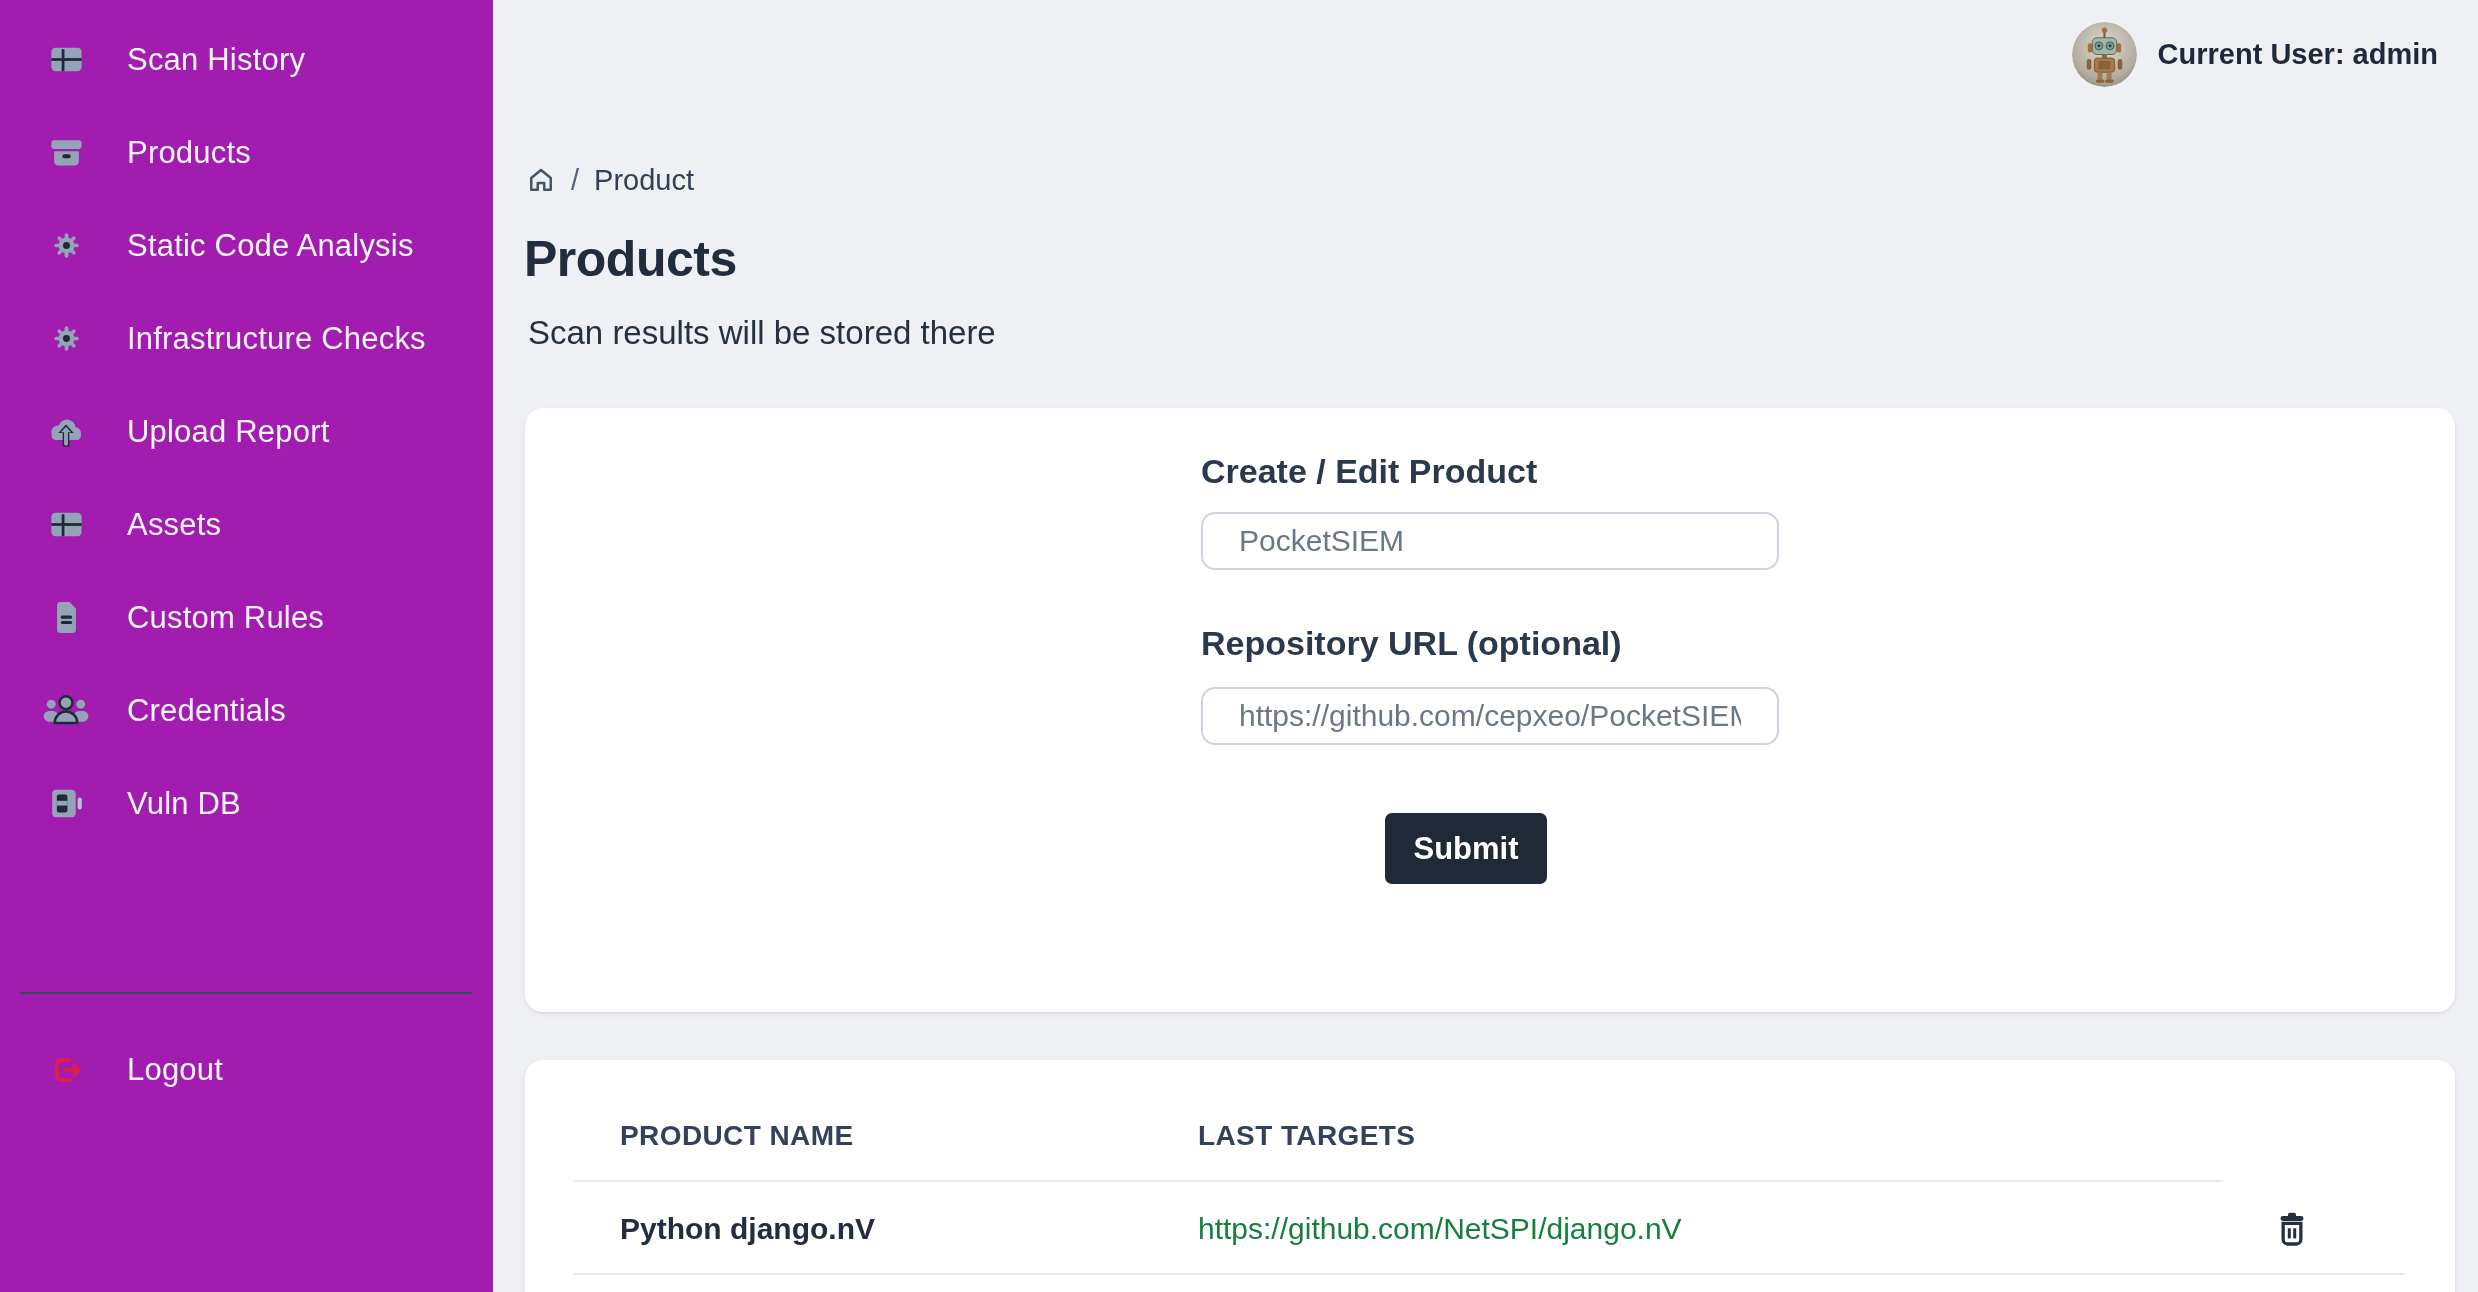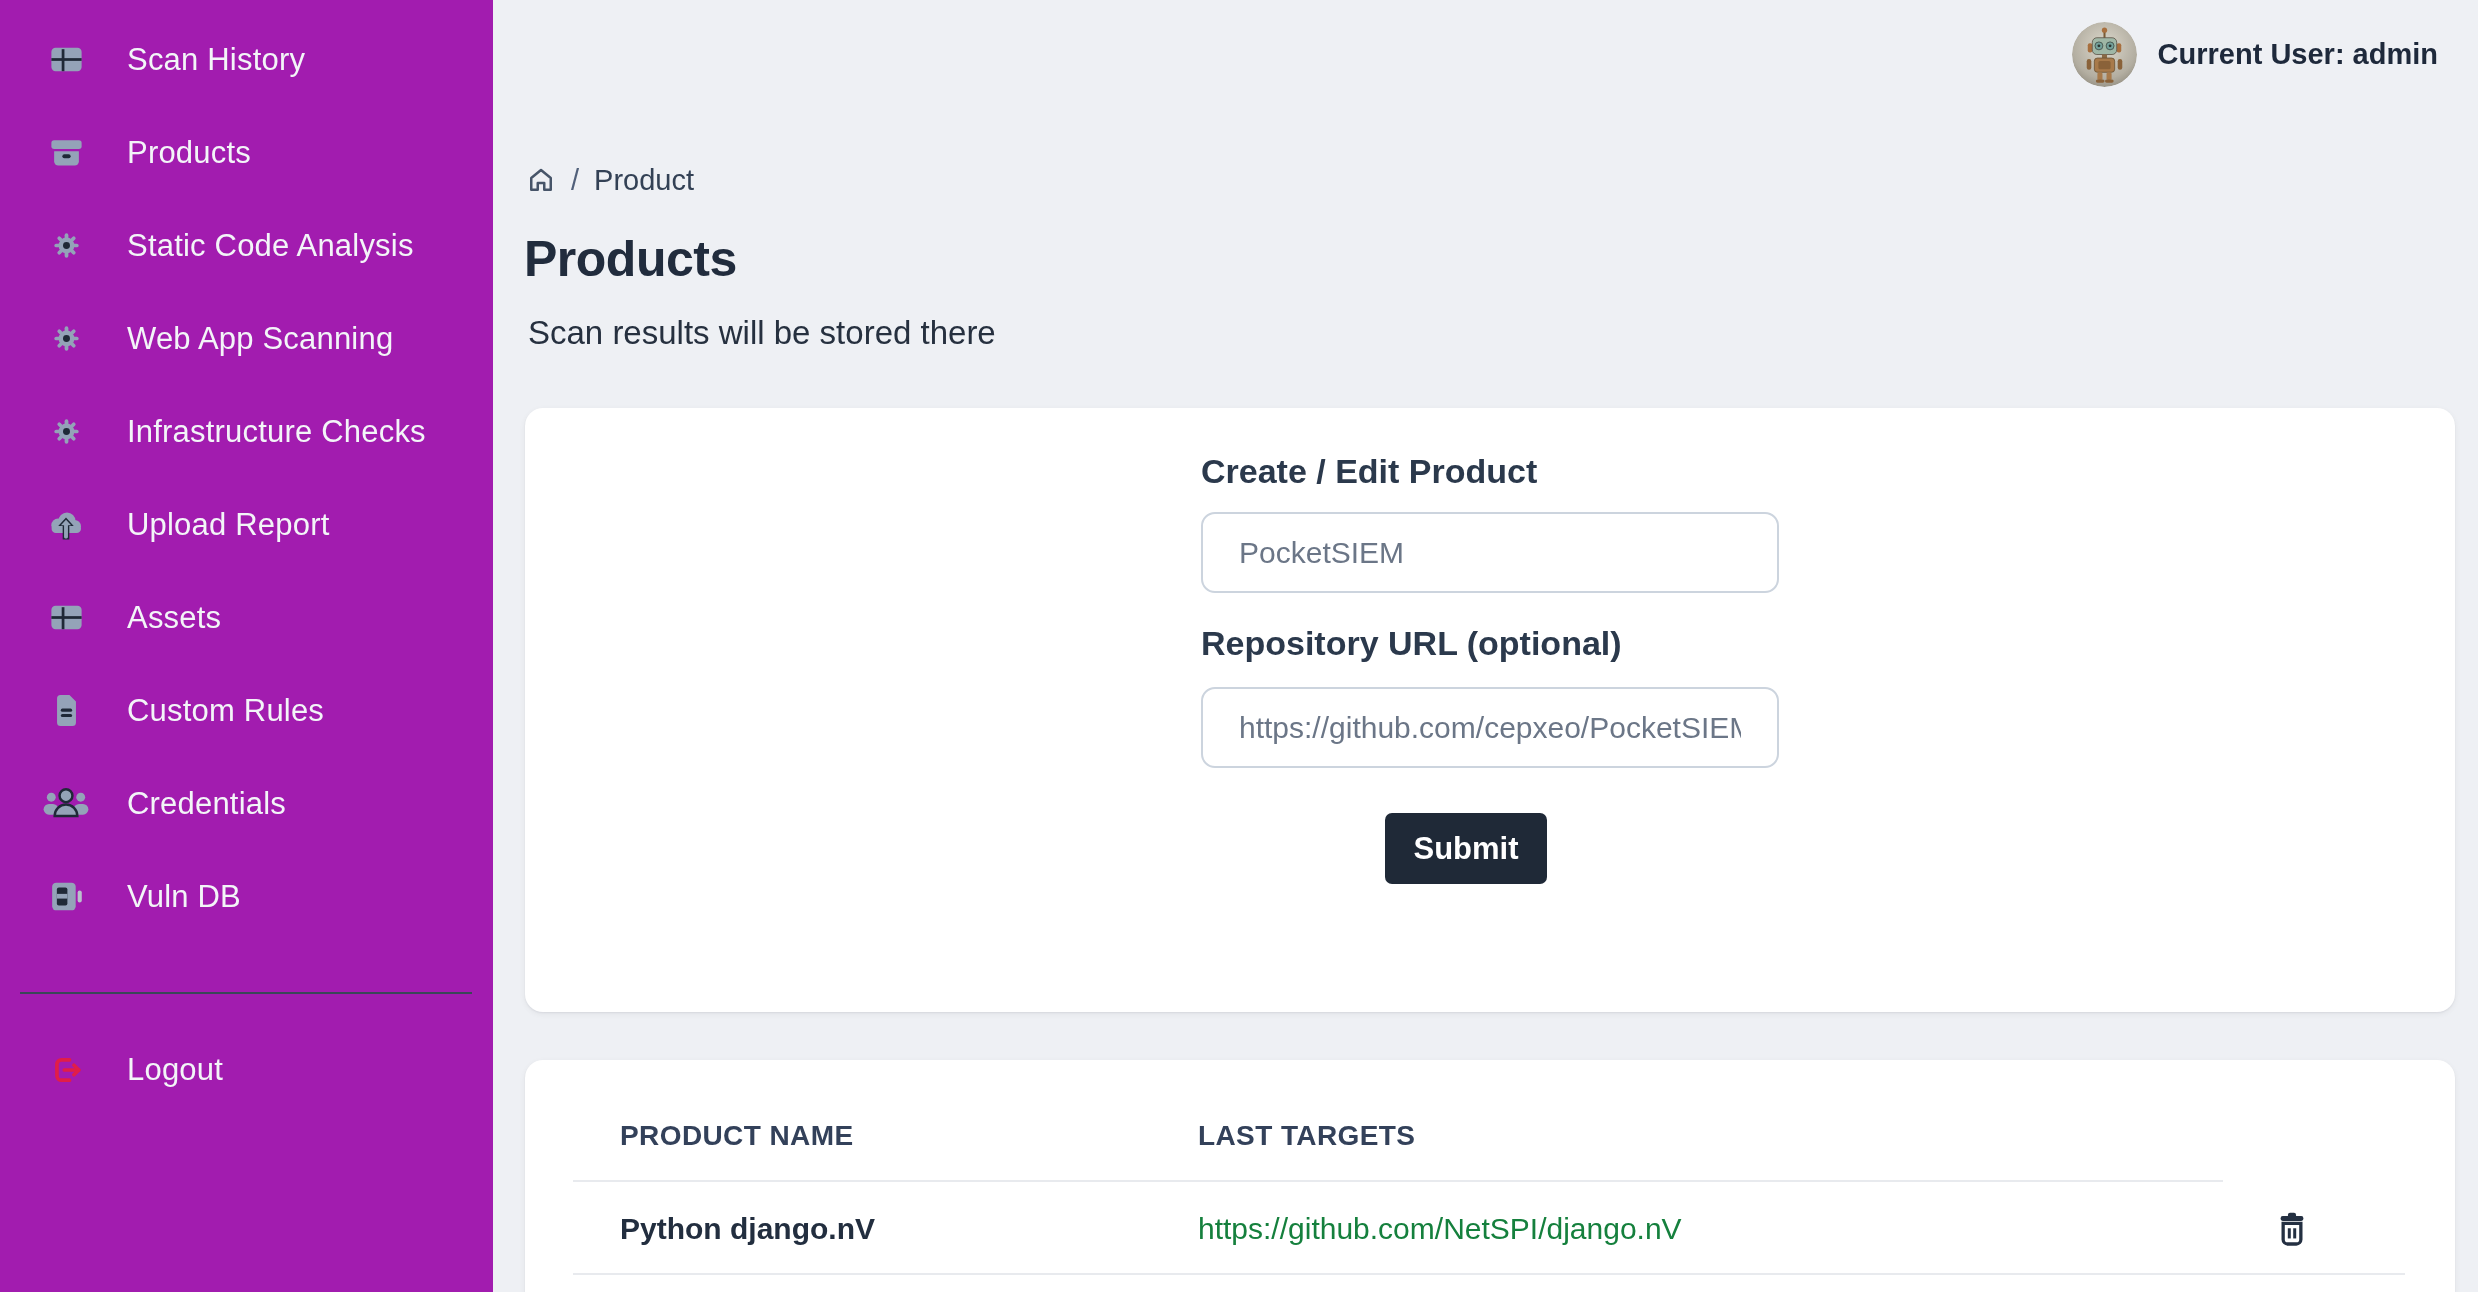--- a/index.html
+++ b/index.html
@@ -29,21 +29,21 @@
 
   .card{position:absolute;left:32px;width:1930px;background:#ffffff;border-radius:18px;
         box-shadow:0 1px 2px rgba(15,23,42,.06),0 2px 6px rgba(15,23,42,.06);}
   .form-card{top:408px;height:604px;}
   .table-card{top:1060px;height:400px;}
 
   
   .form-heading{position:absolute;left:676px;margin:0;font-size:34px;font-weight:700;color:#2b394c;white-space:nowrap;}
   .fh1{top:44px;}
   .fh2{top:216px;}
-  .text-input{position:absolute;left:676px;width:578px;height:81px;box-sizing:border-box;
+  .text-input{position:absolute;left:676px;width:578px;height:58px;box-sizing:border-box;
         border:2px solid #ccd4de;border-radius:14px;background:#fff;padding:0 36px;
         font-size:30px;color:#6b7687;font-family:"Liberation Sans",sans-serif;outline:none;}
   .ti1{top:104px;}
   .ti2{top:279px;}
   .submit-btn{position:absolute;left:860px;top:405px;width:162px;height:71px;background:#1f2937;color:#ffffff;
         border:none;border-radius:7px;font-size:31px;font-weight:700;font-family:"Liberation Sans",sans-serif;cursor:pointer;}
 
   
   .th{position:absolute;top:60px;font-size:28px;font-weight:700;color:#33415a;letter-spacing:.4px;white-space:nowrap;}
   .th1{left:95px;}
@@ -96,35 +96,20 @@
          <rect x="10.55" y="2.6" width="2.9" height="18.8" rx="1.45" transform="rotate(90 12 12)"></rect>
          <rect x="10.55" y="2.6" width="2.9" height="18.8" rx="1.45" transform="rotate(135 12 12)"></rect>
          <circle cx="12" cy="12" r="6.1"></circle>
        </g>
        <circle cx="12" cy="12" r="2.7" fill="#1f2937"></circle>
      </svg>
           </span>
     <span class="label">Static Code Analysis</span>
   </div>
 
-  <div class="nav-item">
-    <span class="icon">
-            <svg width="31" height="31" viewBox="0 0 24 24">
-       <g fill="#94a3b8">
-         <rect x="10.55" y="2.6" width="2.9" height="18.8" rx="1.45"></rect>
-         <rect x="10.55" y="2.6" width="2.9" height="18.8" rx="1.45" transform="rotate(45 12 12)"></rect>
-         <rect x="10.55" y="2.6" width="2.9" height="18.8" rx="1.45" transform="rotate(90 12 12)"></rect>
-         <rect x="10.55" y="2.6" width="2.9" height="18.8" rx="1.45" transform="rotate(135 12 12)"></rect>
-         <circle cx="12" cy="12" r="6.1"></circle>
-       </g>
-       <circle cx="12" cy="12" r="2.7" fill="#1f2937"></circle>
-     </svg>
-          </span>
-    <span class="label">Web App Scanning</span>
-  </div>
 
   <div class="nav-item">
     <span class="icon">
             <svg width="31" height="31" viewBox="0 0 24 24">
        <g fill="#94a3b8">
          <rect x="10.55" y="2.6" width="2.9" height="18.8" rx="1.45"></rect>
          <rect x="10.55" y="2.6" width="2.9" height="18.8" rx="1.45" transform="rotate(45 12 12)"></rect>
          <rect x="10.55" y="2.6" width="2.9" height="18.8" rx="1.45" transform="rotate(90 12 12)"></rect>
          <rect x="10.55" y="2.6" width="2.9" height="18.8" rx="1.45" transform="rotate(135 12 12)"></rect>
          <circle cx="12" cy="12" r="6.1"></circle>

